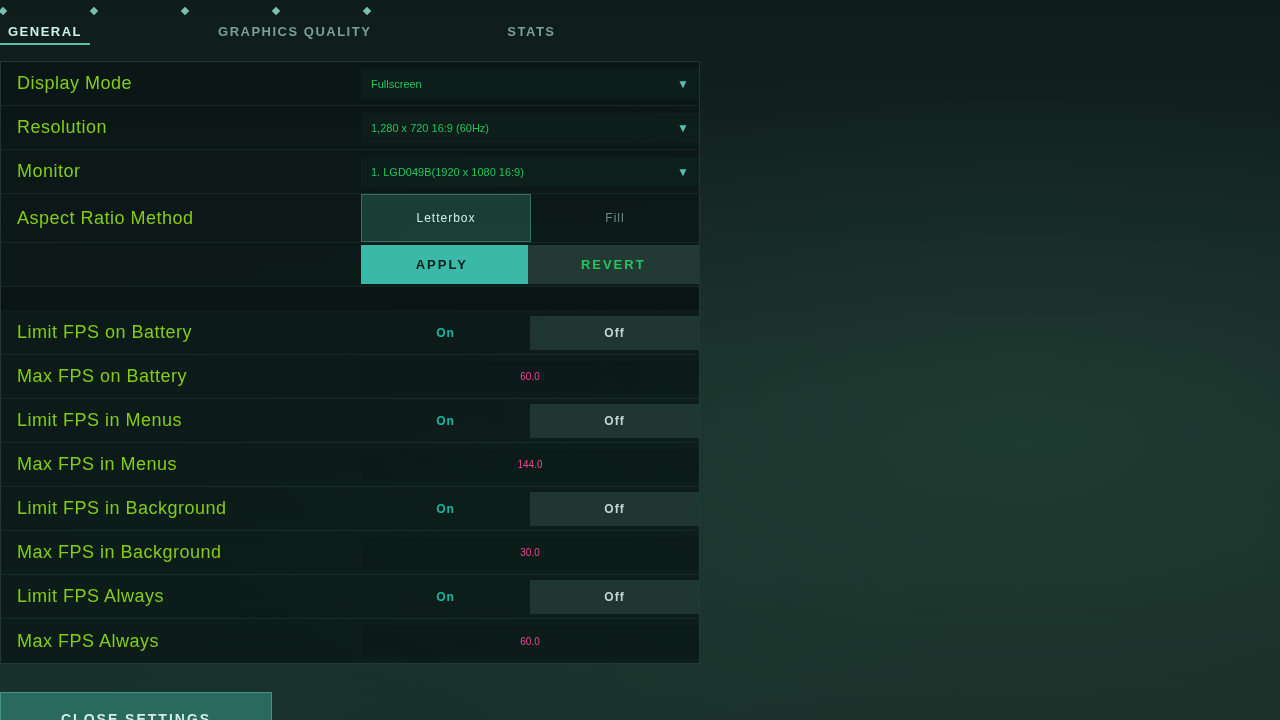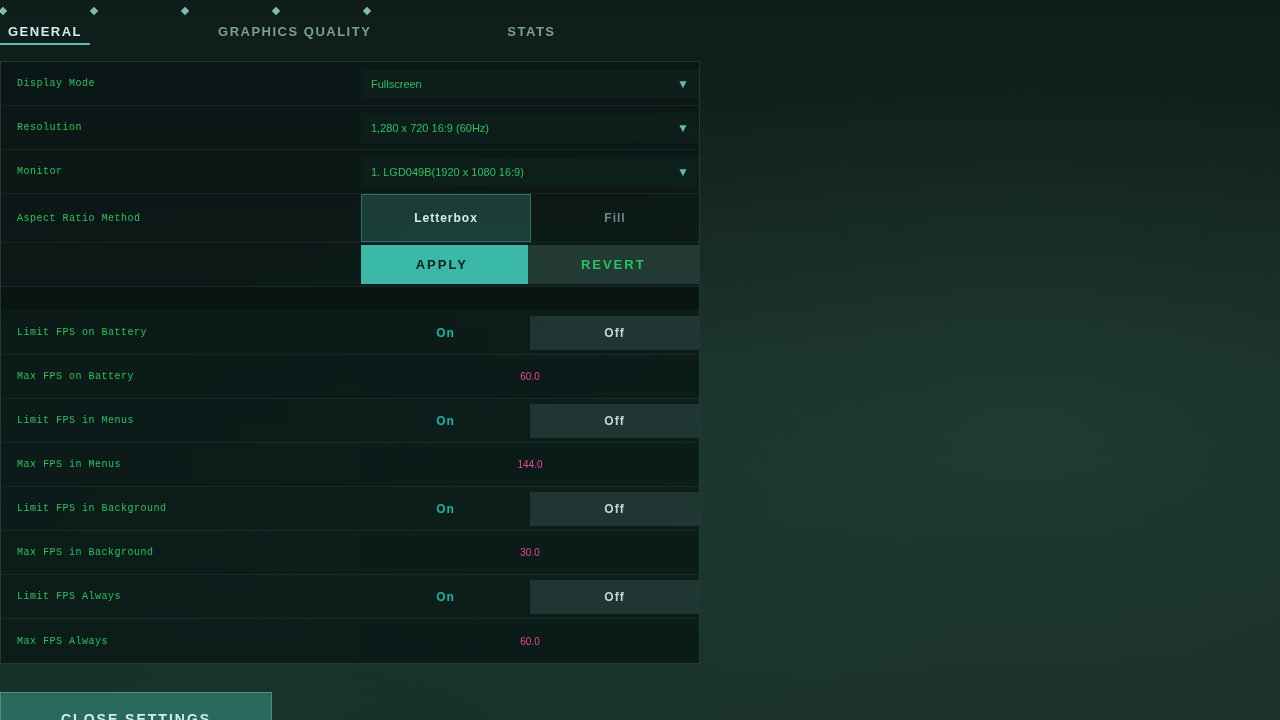--- a/index.html
+++ b/index.html
@@ -88,24 +88,23 @@
       min-height: 44px;
     }
 
     .settings-row:last-child {
       border-bottom: none;
     }
 
     .row-label {
       flex: 0 0 360px;
       padding: 10px 16px;
-      font-size: 10px;
-      color: #22c55e;
+      font-size: 18px;
+      color: #84cc16;
       letter-spacing: 0.5px;
-      font-family: Liberation Mono, monospace;
     }
 
     .row-control {
       flex: 1;
       display: flex;
       align-items: center;
     }
 
     
     .dropdown-wrapper {
@@ -167,21 +166,21 @@
     .aspect-group {
       display: flex;
       width: 100%;
     }
 
     .aspect-btn {
       flex: 1;
       padding: 16px;
       text-align: center;
       font-size: 12px;
-      font-weight: bold;
+      font-weight: normal;
       letter-spacing: 1px;
       cursor: pointer;
       background: transparent;
       border: none;
       color: #6a8e88;
     }
 
     .aspect-btn.active {
       background: rgba(40, 100, 85, 0.5);
       color: #d0eeea;

